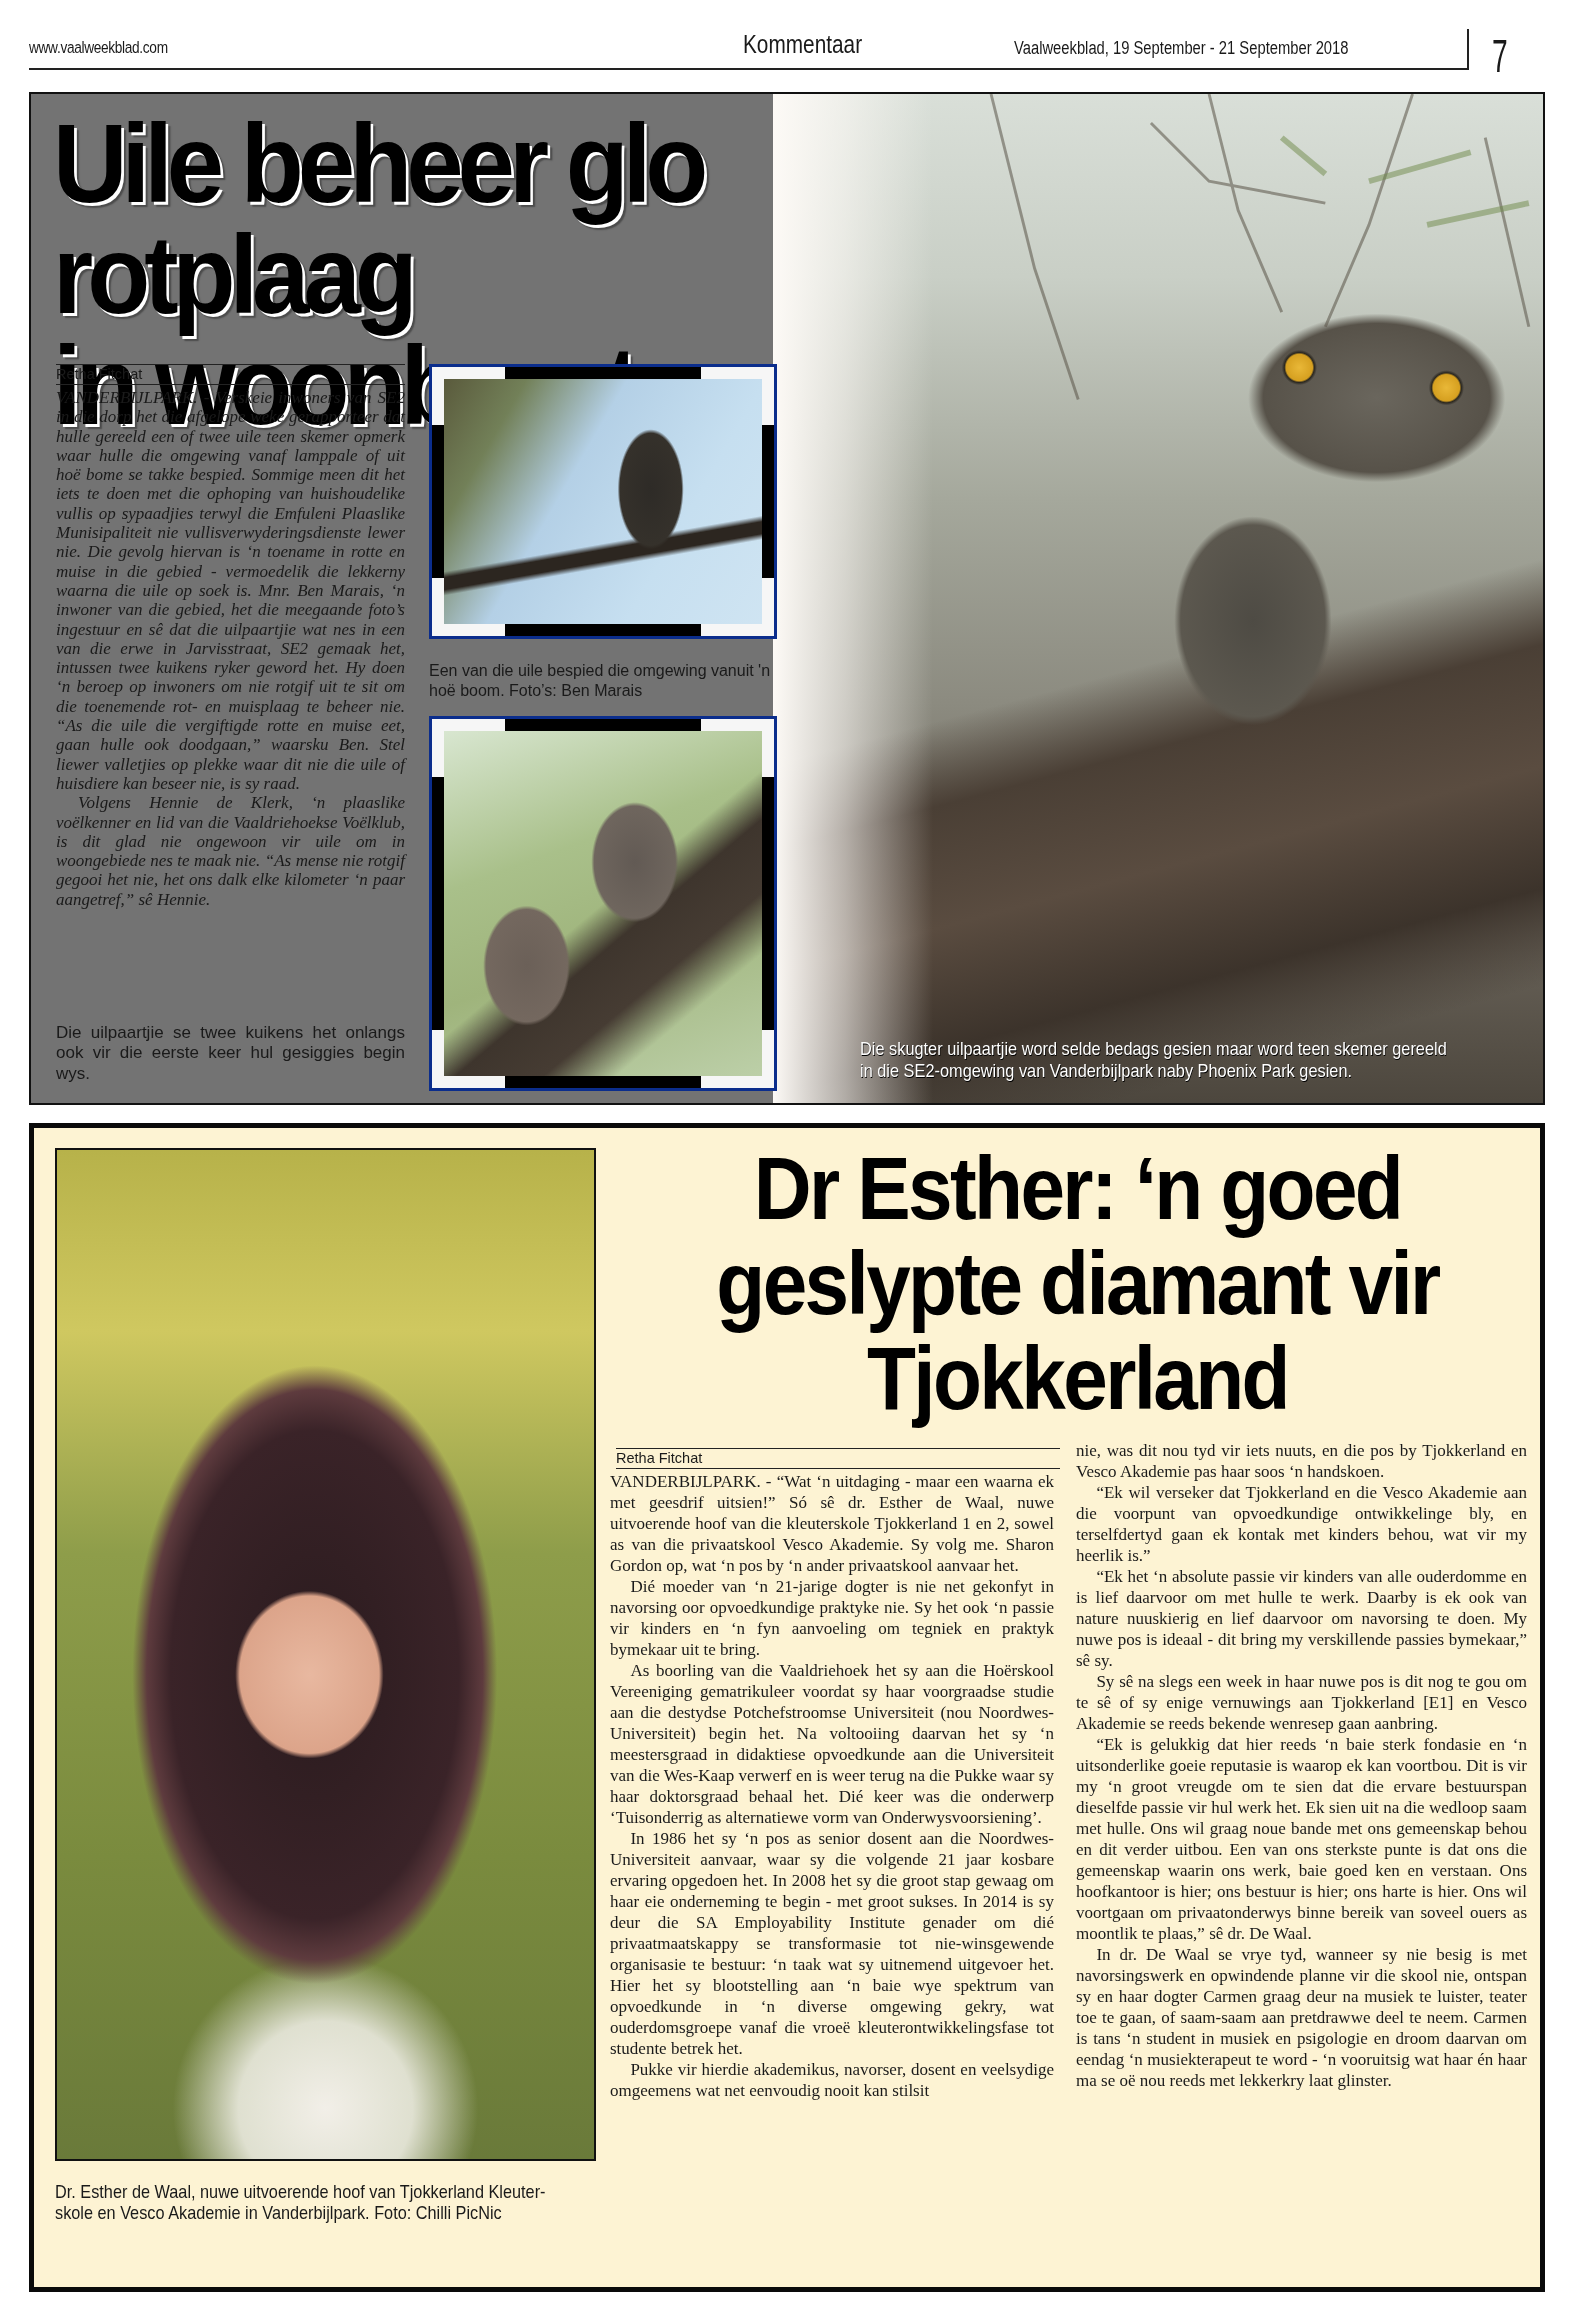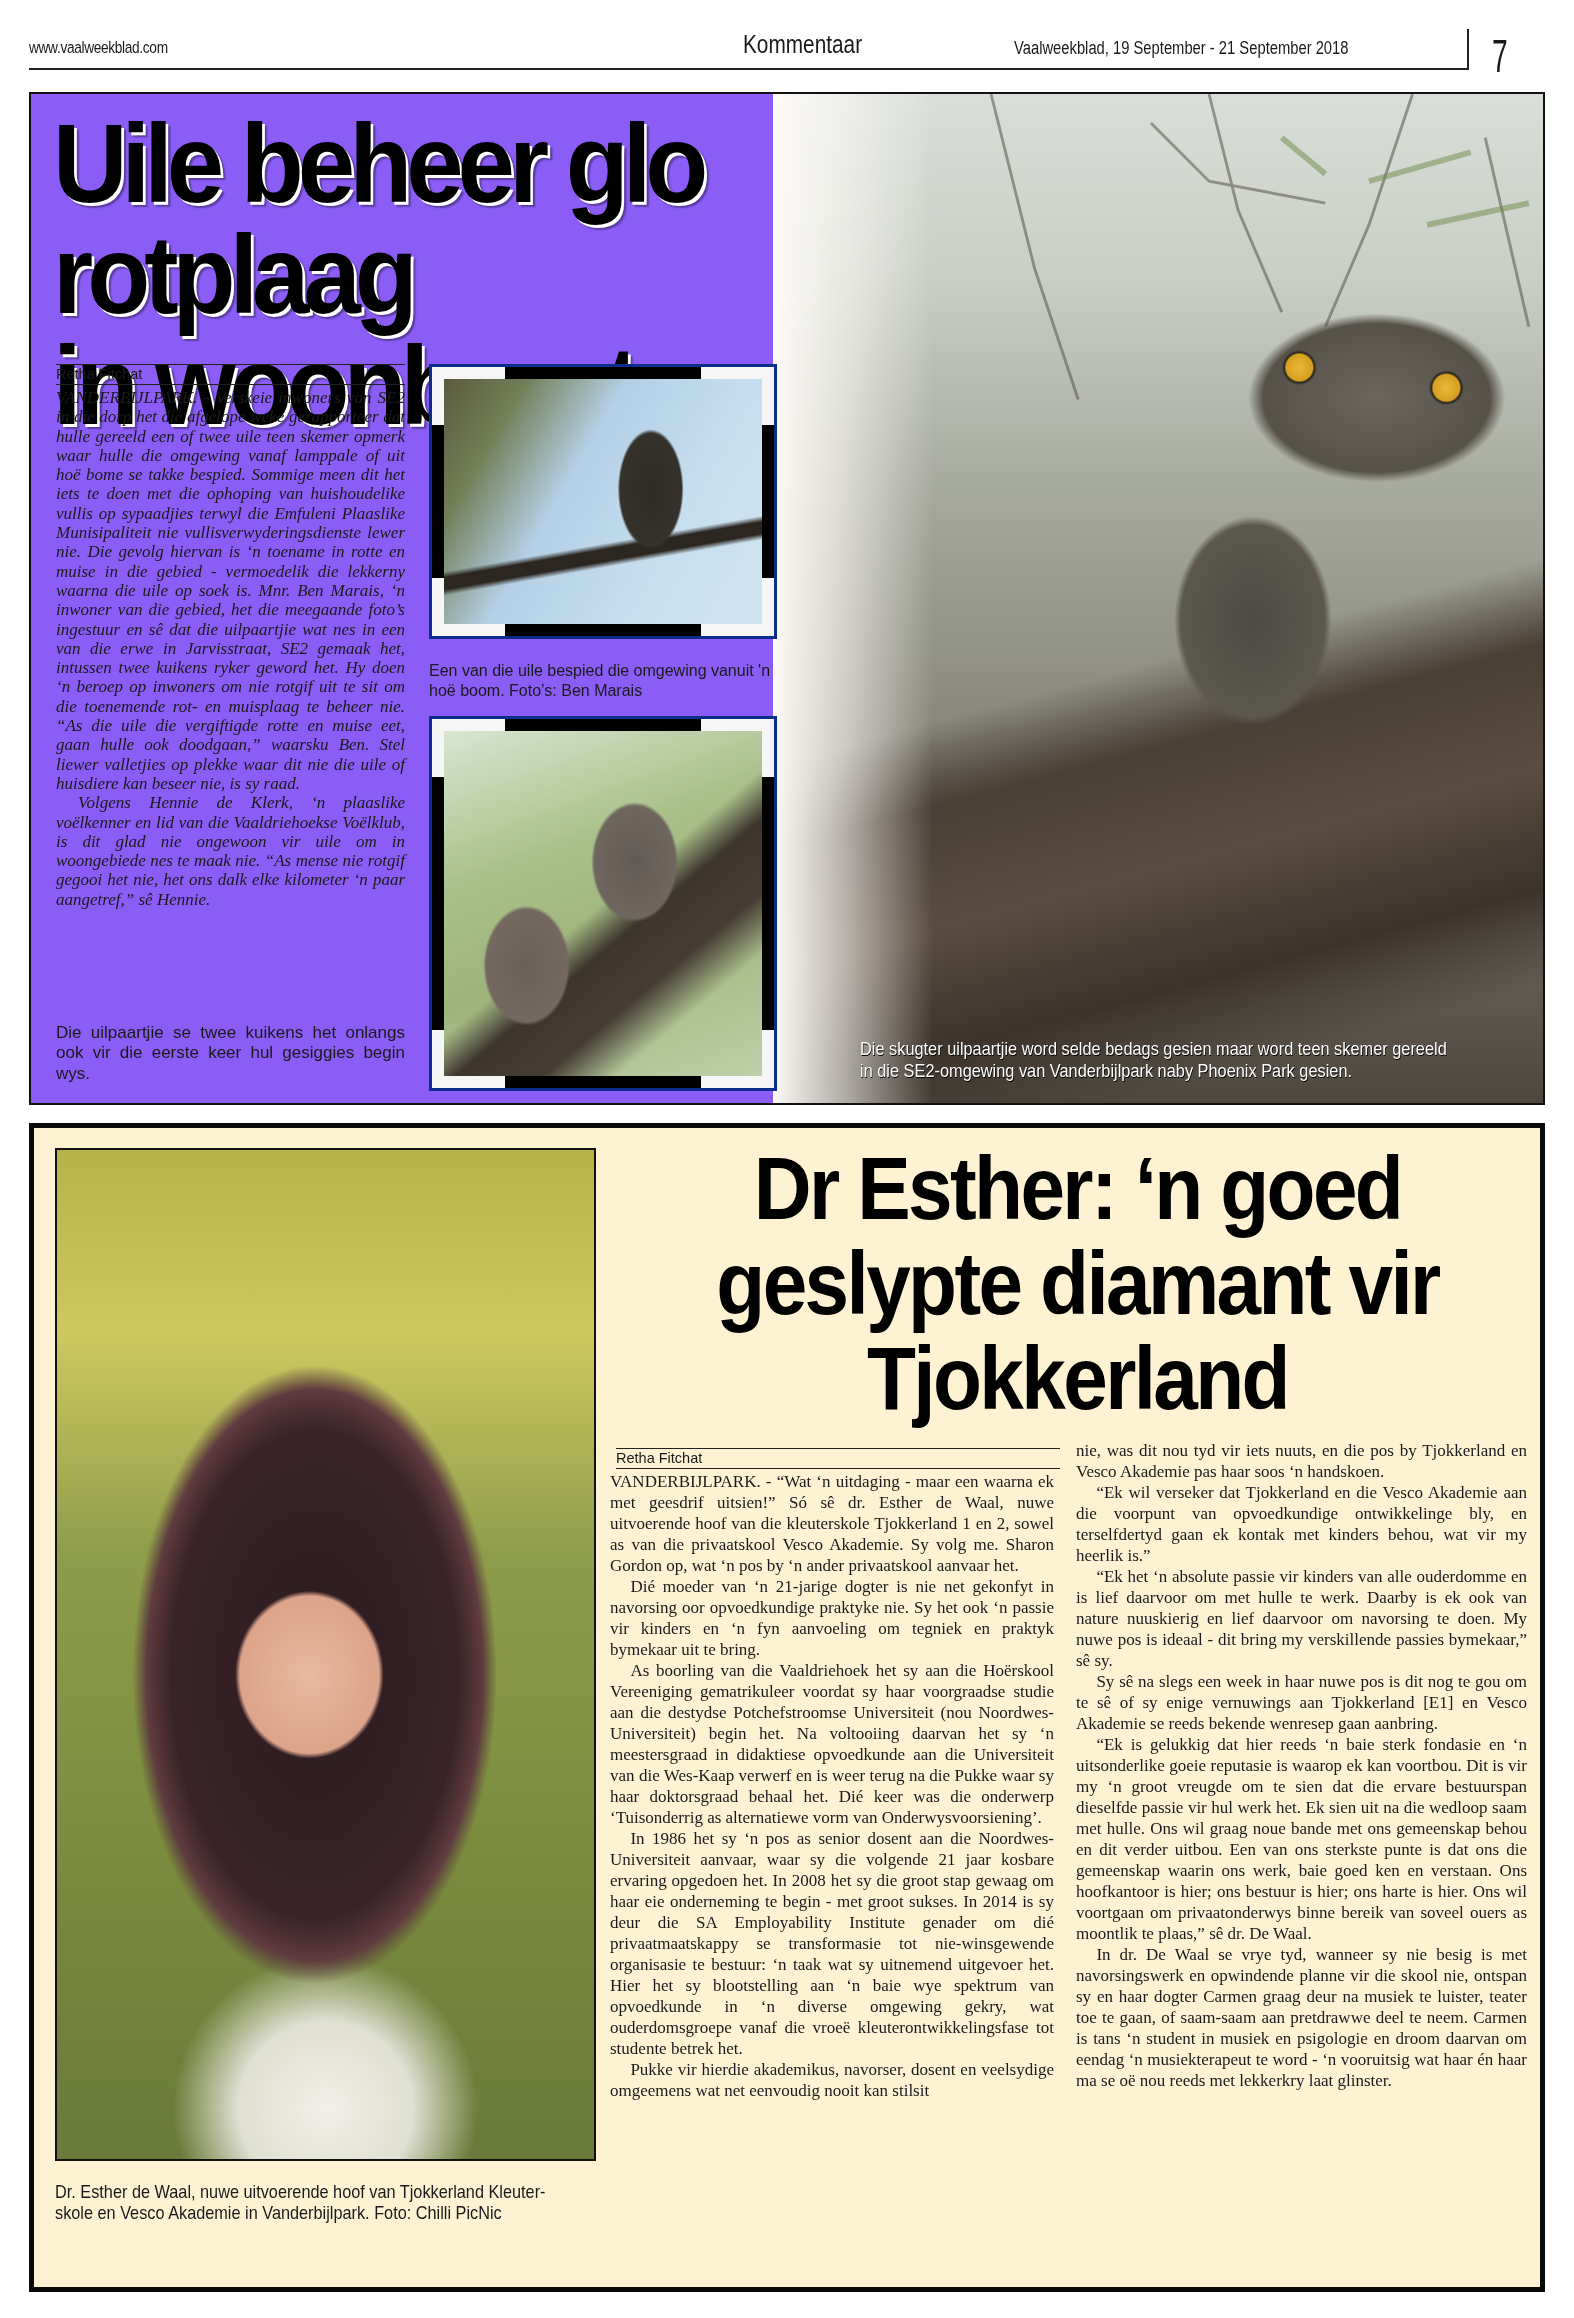--- a/index.html
+++ b/index.html
@@ -8,21 +8,21 @@
 
   
   .hdr-url { position: absolute; left: 29px; top: 38px; font-family: "Liberation Sans", sans-serif; font-size: 16.7px; letter-spacing: -0.4px; transform: scaleX(0.82); transform-origin: left; }
   .hdr-section { position: absolute; left: 743px; top: 29px; font-family: "Liberation Sans", sans-serif; font-size: 26px; transform: scaleX(0.8); transform-origin: left; }
   .hdr-date { position: absolute; left: 1014px; top: 38px; font-family: "Liberation Sans", sans-serif; font-size: 18px; transform: scaleX(0.82); transform-origin: left; white-space: nowrap; }
   .hdr-rule { position: absolute; left: 29px; top: 68px; width: 1440px; height: 2.2px; background: #222; }
   .hdr-vsep { position: absolute; left: 1467px; top: 29px; width: 1.5px; height: 41px; background: #222; }
   .hdr-page { position: absolute; left: 1492px; top: 28px; font-family: "Liberation Sans", sans-serif; font-size: 47px; transform: scaleX(0.6); transform-origin: left; }
 
   
-  .story1 { position: absolute; left: 29px; top: 92px; width: 1516px; height: 1013px; border: 2.9px solid #111; background: #8b5cf6; overflow: hidden; }
+  .story1 { position: absolute; left: 29px; top: 92px; width: 1516px; height: 1013px; border: 2.9px solid #111; background: #737373; overflow: hidden; }
   .owl-bg { position: absolute; left: 742px; top: 0; width: 774px; height: 1013px;
     background:
       radial-gradient(ellipse 131px 174px at 62% 52%, #4e4b44 0%, #5c584f 55%, transparent 60%),
       radial-gradient(ellipse 44px 44px at 68% 27%, #e9b838 0%, #d6a020 30%, #2a2720 34%, transparent 40%),
       radial-gradient(ellipse 44px 44px at 87% 29%, #e9b838 0%, #d6a020 30%, #2a2720 34%, transparent 40%),
       radial-gradient(ellipse 189px 124px at 78% 30%, #6a665d 0%, #575249 60%, transparent 68%),
       linear-gradient(165deg, transparent 55%, #4a3f35 62%, #5a4c40 72%, #3c332b 82%, transparent 90%),
       linear-gradient(180deg, #d9dfd8 0%, #c9cfc6 18%, #a5a89c 40%, #8c8b80 60%, #6d675d 80%, #4c463d 100%);
   }
   .owl-fade { position: absolute; left: 742px; top: 0; width: 160px; height: 1013px; background: linear-gradient(90deg, #fdfaf6 0%, rgba(253,250,246,0.6) 45%, rgba(253,250,246,0) 100%); }

